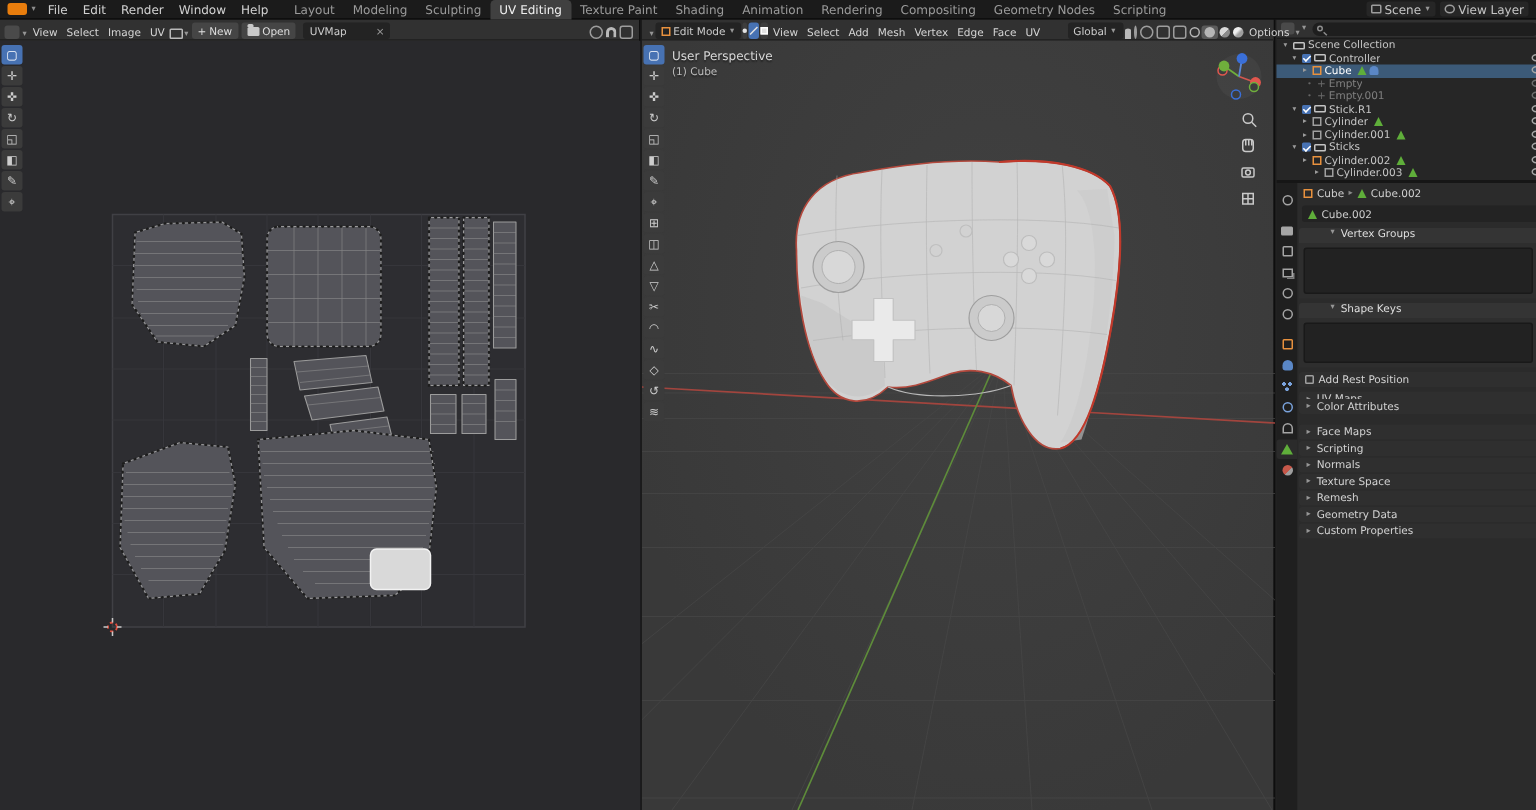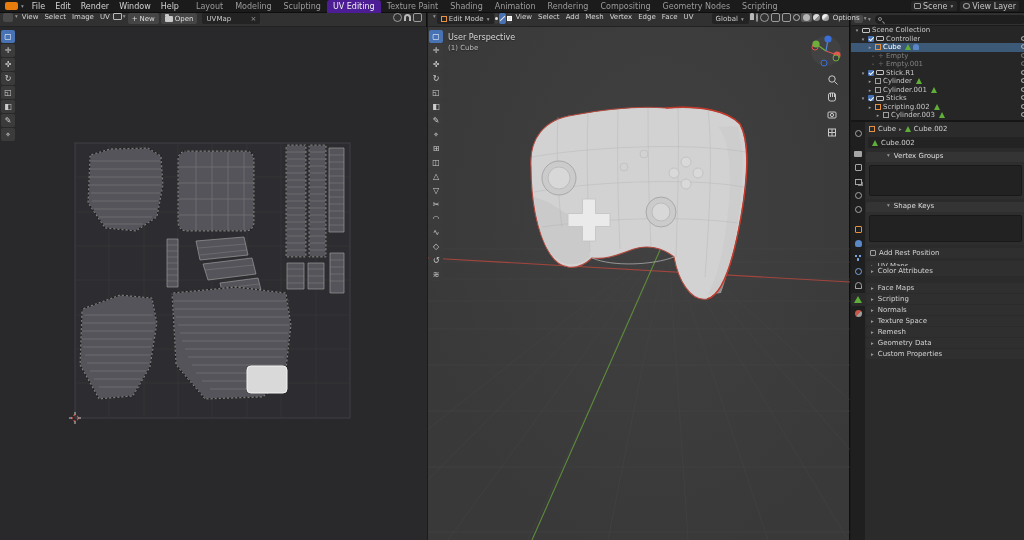--- a/index.html
+++ b/index.html
@@ -7,27 +7,27 @@
   body{font-family:"DejaVu Sans",sans-serif;font-size:8px;color:#ccc;position:relative}
   #stage{position:absolute;left:0;top:0;width:1024px;height:540px;background:#1b1b1b}
 
   
   #topbar{position:absolute;left:0;top:0;width:1024px;height:13px;background:#1b1b1b;display:flex;align-items:center;border-bottom:1px solid #0e0e0e;z-index:9}
   .blender-logo{width:13px;height:8px;background:#e87d0d;border-radius:2px;margin:0 3px 0 5px}
   .tb-caret{font-size:5.5px;color:#8d8d8d;margin-right:3px}
   .tb-menu{padding:0 5px;line-height:13px;color:#d2d2d2}
   .ws-tabs{display:flex;margin-left:6px;height:13px}
   .ws{padding:0 6px;line-height:13px;color:#9b9b9b;white-space:nowrap}
-  .ws.active{background:#4c1d95;color:#efefef;border-radius:3px 3px 0 0}
+  .ws.active{background:#404040;color:#efefef;border-radius:3px 3px 0 0}
   .tb-right{margin-left:auto;display:flex;align-items:flex-start;gap:3px;padding-right:5px}
   .tb-chip{display:flex;align-items:center;gap:2px;background:#262626;border-radius:2px;height:10px;padding:0 3px;color:#c4c4c4}
   .chip-ic{width:7px;height:6px;border:1px solid #9d9d9d;border-radius:1px}
 
   
-  .editor-header{position:absolute;left:0;top:0;right:0;height:14px;background:#313131;display:flex;align-items:flex-start;font-size:7px;color:#d5d5d5;padding:0 3px;border-bottom:1px solid #222;z-index:5;white-space:nowrap}
+  .editor-header{position:absolute;left:0;top:0;right:0;height:14px;background:#313131;display:flex;align-items:flex-end;font-size:7px;color:#d5d5d5;padding:0 3px;border-bottom:1px solid #222;z-index:5;white-space:nowrap}
   .mi{padding:0 3px}
   .caret{font-size:5.5px;color:#969696;margin:0 1px}
   .ed-ic{width:10px;height:9px;background:#4a4a4a;border-radius:2px;margin-right:1px}
   .btn{display:flex;align-items:center;gap:2px;background:#454545;border-radius:2px;height:11px;padding:0 4px;margin:0 1px;color:#dedede}
   .fld{display:flex;align-items:center;gap:2px;background:#232323;border-radius:2px;height:11px;padding:0 4px;color:#cccccc}
   .fld-input{background:transparent;border:none;outline:none;color:#ccc;font-family:"DejaVu Sans",sans-serif;font-size:7px;width:42px}
   .hic{width:9px;height:9px;border:1px solid #9d9d9d;border-radius:2px;margin:0 1px}
   .hic.round{border-radius:50%}
   .ic-folder{width:8px;height:6px;background:#c9c9c9;border-radius:1px;position:relative}
   .ic-folder::before{content:"";position:absolute;top:-2px;left:0;width:4px;height:2px;background:#c9c9c9;border-radius:1px 1px 0 0}
@@ -494,21 +494,21 @@
           <span class="ic-collection"></span>
           <span class="ol-label">Sticks</span>
           <span class="row-icons">
               <span class="ic-eye"></span>
               <span class="ic-cam"></span>
             </span>
         </div>
         <div class="ol-row" style="padding-left:16px">
           <span class="ol-caret">▸</span>
           <span class="ic-obj orange"></span>
-          <span class="ol-label">Scripting.002</span>
+          <span class="ol-label">Cylinder.002</span>
           <span class="ic-meshtri" style="margin-left:2px"></span>
           <span class="row-icons">
               <span class="ic-eye"></span>
               <span class="ic-cam"></span>
             </span>
         </div>
         <div class="ol-row" style="padding-left:24px">
           <span class="ol-caret">▸</span>
           <span class="ic-obj"></span>
           <span class="ol-label">Cylinder.003</span>

